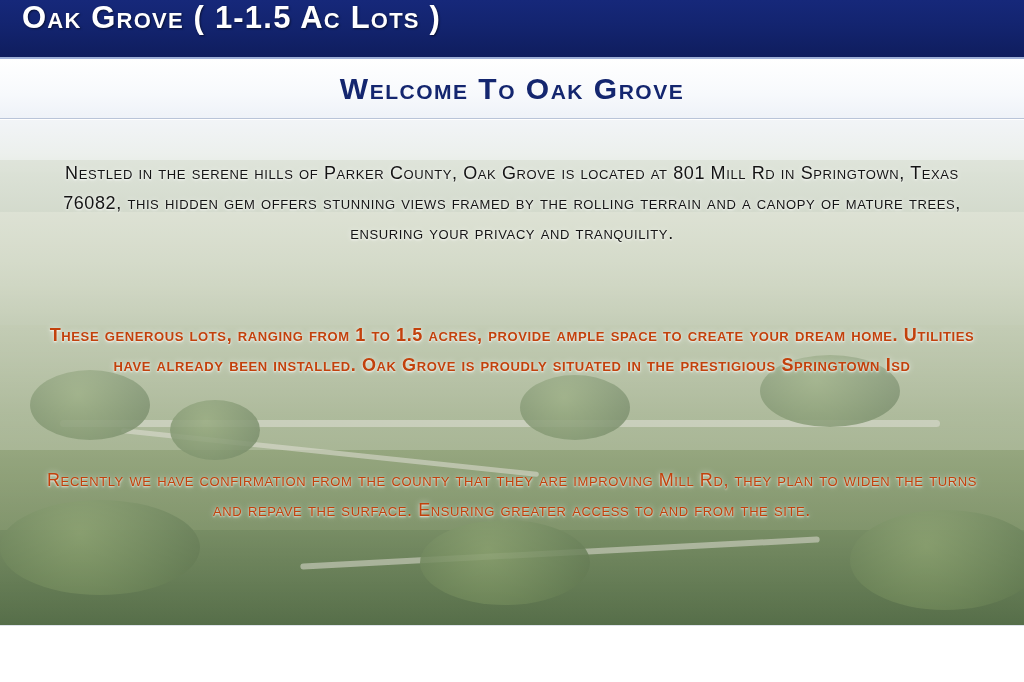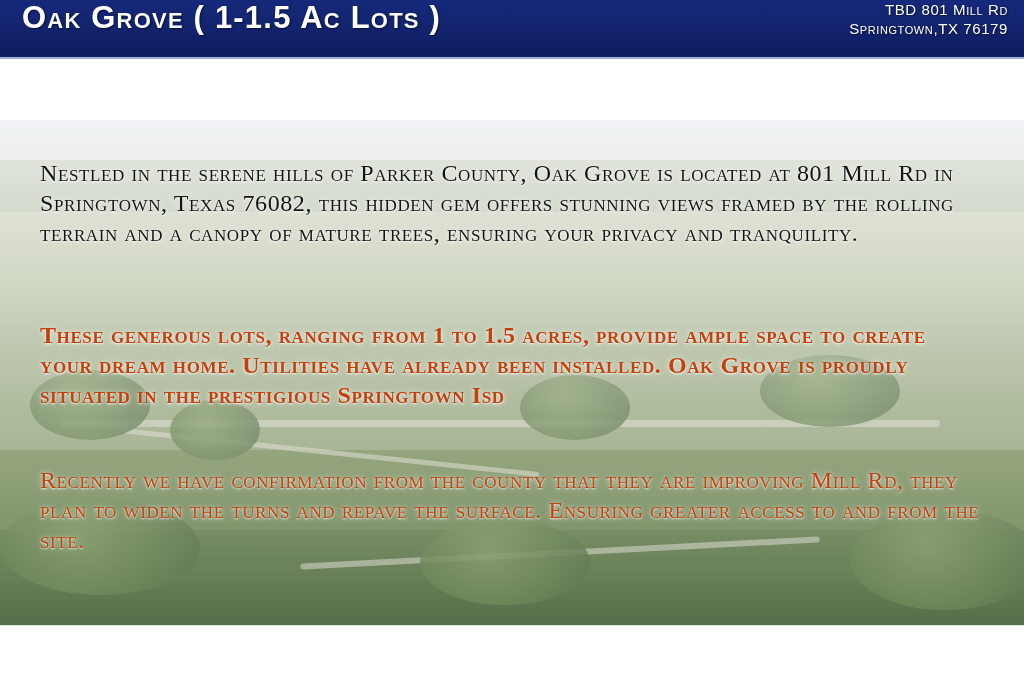--- a/index.html
+++ b/index.html
@@ -131,27 +131,26 @@
   .text-layer {
     position: absolute;
     left: 0; top: 120px;
     width: 1024px;
     height: 505px;
   }
   .para {
     position: absolute;
     left: 40px;
     width: 944px;
-    text-align: left;
+    text-align: center;
     font-variant: small-caps;
     letter-spacing: 0.6px;
     line-height: 30px;
-    font-size: 24px;
+    font-size: 18px;
     text-shadow: 0 1px 2px rgba(255,255,255,0.85), 0 0 6px rgba(255,255,255,0.7);
-    font-family: Liberation Serif, serif;
   }
   .para-1 { top: 38px; color: #141414; }
   .para-2 { top: 200px; color: #c2410c; font-weight: 600; }
   .para-3 { top: 345px; color: #c2410c; }
 
   
   .footer-strip {
     position: absolute;
     left: 0; top: 625px;
     width: 1024px;
@@ -160,26 +159,25 @@
     border-top: 1px solid #dfe3ea;
   }
 </style>
 </head>
 <body>
 
 <div class="page">
 
   <div class="header-bar">
     <div class="header-title">Oak Grove ( 1-1.5 Ac Lots )</div>
-    <div class="header-address">
-      <div>TBD 801 Mill Rd</div>
-      <div>Springtown,TX 76179</div>
-    </div>
-  </div>
-
+  </div>
+
+  <div class="welcome-band">
+    <div class="welcome-title">Welcome To Oak Grove</div>
+  </div>
 
   <div class="photo">
     <div class="sky"></div>
     <div class="far-trees"></div>
     <div class="field-a"></div>
     <div class="field-b"></div>
     <div class="trees-mid"></div>
     <div class="trees-front"></div>
 
     <div class="road" style="left:60px; top:300px; width:880px; height:7px;"></div>

